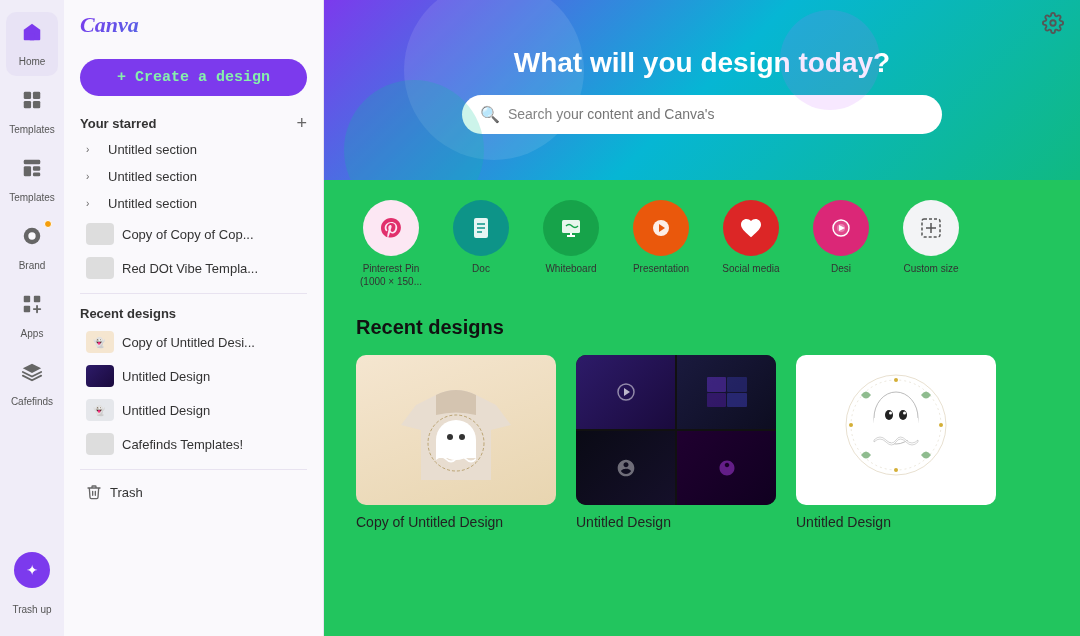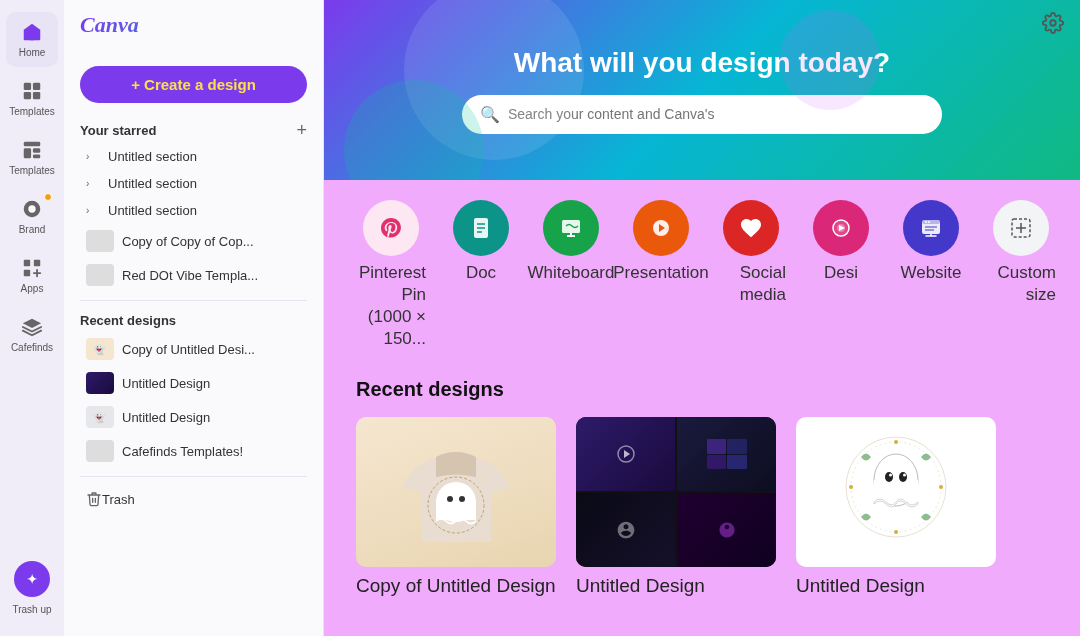--- a/index.html
+++ b/index.html
@@ -18,21 +18,21 @@
     }
     .icon-nav-item {
       display: flex;
       flex-direction: column;
       align-items: center;
       justify-content: flex-end;
       width: 52px;
       padding: 8px 4px;
       border-radius: 10px;
       cursor: pointer;
-      gap: 3px;
+      gap: 12px;
     }
     .icon-nav-item.active {
       background: #e8e3f5;
     }
     .icon-nav-item .icon-shape {
       width: 24px;
       height: 24px;
       display: flex;
       align-items: center;
       justify-content: center;
@@ -77,38 +77,39 @@
     }
     .sidebar-header {
       padding: 12px 16px 8px;
     }
     .canva-logo {
       font-size: 22px;
       font-weight: 700;
       background: linear-gradient(135deg, #7c3aed, #06b6d4);
       -webkit-background-clip: text;
       -webkit-text-fill-color: transparent;
-      margin-bottom: 28px;
+      margin-bottom: 21px;
       font-family: Georgia, serif;
       font-style: italic;
     }
     .create-btn {
       width: 100%;
       background: #7c3aed;
-      color: #fde047;
+      color: #86efac;
       border: none;
       border-radius: 24px;
       padding: 10px 16px;
       font-size: 15px;
       font-weight: 600;
       cursor: pointer;
       display: flex;
       align-items: center;
       justify-content: center;
       gap: 6px;
+      font-family: Liberation Mono, monospace;
     }
 
     .sidebar-section-label {
       display: flex;
       align-items: center;
       justify-content: space-between;
       padding: 10px 16px 4px;
     }
     .sidebar-section-label span {
       font-size: 13px;
@@ -161,32 +162,33 @@
 
     .sidebar-divider {
       height: 1px;
       background: #e8e3f0;
       margin: 8px 16px;
     }
 
     .trash-item {
       display: flex;
       align-items: flex-end;
+      gap: 8px;
       padding: 6px 16px;
       cursor: pointer;
       border-radius: 6px;
       margin: 0 6px;
     }
     .trash-item span { font-size: 13px; color: #333; }
 
     
     .main-content {
       flex: 1;
       overflow-y: auto;
-      background: #f0abfc;
+      background: #22c55e;
     }
     .settings-btn {
       background: none;
       border: none;
       font-size: 20px;
       cursor: pointer;
       color: #555;
     }
 
     .hero-banner {
@@ -245,23 +247,23 @@
     .quick-action-icon {
       width: 56px;
       height: 56px;
       border-radius: 50%;
       display: flex;
       align-items: center;
       justify-content: center;
       font-size: 22px;
     }
     .quick-action-label {
-      font-size: 17px;
+      font-size: 10px;
       color: #333;
-      text-align: right;
+      text-align: center;
       line-height: 1.3;
     }
 
     .qa-pink { background: #fce7f3; }
     .qa-teal { background: #0d9488; }
     .qa-green { background: #16a34a; }
     .qa-orange { background: #ea580c; }
     .qa-red { background: #dc2626; }
     .qa-pink2 { background: #db2777; }
     .qa-indigo { background: #4338ca; }
@@ -292,21 +294,21 @@
       height: 150px;
       border-radius: 10px;
       overflow: hidden;
       background: #f3f4f6;
       margin-bottom: 8px;
       display: flex;
       align-items: center;
       justify-content: center;
     }
     .design-card-title {
-      font-size: 19px;
+      font-size: 14px;
       color: #222;
       font-weight: 500;
     }
 
     
     .ghost-sweatshirt {
       width: 100%;
       height: 100%;
       background: linear-gradient(160deg, #f5e6d0 0%, #e8d5b0 100%);
       display: flex;
@@ -559,35 +561,20 @@
     </div>
     <div class="quick-action-item">
       <div class="quick-action-icon qa-pink2">
         <svg width="24" height="24" viewBox="0 0 24 24" fill="white">
             <circle cx="12" cy="12" r="8" fill="white" fill-opacity="0.15" stroke="white" stroke-width="1.5"></circle>
             <circle cx="12" cy="12" r="4" fill="white" fill-opacity="0.3"></circle>
             <path d="M10 9l6 3-6 3V9z" fill="white"></path>
           </svg>
       </div>
       <span class="quick-action-label">Desi</span>
-    </div>
-    <div class="quick-action-item">
-      <div class="quick-action-icon qa-indigo">
-        <svg width="24" height="24" viewBox="0 0 24 24" fill="white">
-            <rect x="3" y="4" width="18" height="14" rx="2" fill="white" fill-opacity="0.9"></rect>
-            <rect x="3" y="4" width="18" height="4" rx="2" fill="#4338ca" fill-opacity="0.3"></rect>
-            <circle cx="7" cy="6" r="1" fill="white"></circle>
-            <circle cx="10" cy="6" r="1" fill="white"></circle>
-            <line x1="6" y1="11" x2="18" y2="11" stroke="#4338ca" stroke-width="1"></line>
-            <line x1="6" y1="14" x2="15" y2="14" stroke="#4338ca" stroke-width="1"></line>
-            <line x1="7" y1="20" x2="17" y2="20" stroke="white" stroke-width="1.5" stroke-linecap="round"></line>
-            <line x1="12" y1="18" x2="12" y2="20" stroke="white" stroke-width="1.5"></line>
-          </svg>
-      </div>
-      <span class="quick-action-label">Website</span>
     </div>
     <div class="quick-action-item">
       <div class="quick-action-icon qa-gray">
         <svg width="24" height="24" viewBox="0 0 24 24" fill="none">
             <rect x="3" y="3" width="18" height="18" rx="2" stroke="#555" stroke-width="1.5" stroke-dasharray="3 2"></rect>
             <line x1="12" y1="7" x2="12" y2="17" stroke="#555" stroke-width="1.5"></line>
             <line x1="7" y1="12" x2="17" y2="12" stroke="#555" stroke-width="1.5"></line>
           </svg>
       </div>
       <span class="quick-action-label">Custom size</span>

